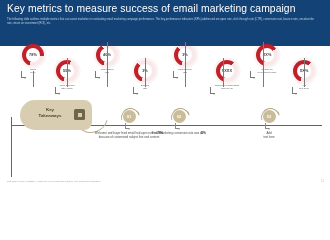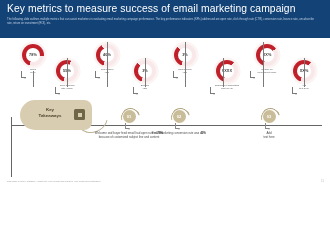--- a/index.html
+++ b/index.html
@@ -6,21 +6,21 @@
   body{
     width:330px;height:186px;overflow:hidden;
     background:#ffffff;
     font-family:"Liberation Sans", sans-serif;
     -webkit-font-smoothing:antialiased;
   }
   .slide{position:relative;width:330px;height:186px;background:#ffffff;overflow:hidden;}
 
   
   .header{
-    position:absolute;left:0;top:0;width:330px;height:38px;
+    position:absolute;left:0;top:0;width:330px;height:46px;
     background:#134276;
   }
   .header .title{
     position:absolute;left:7px;top:3px;
     font-size:10.3px;font-weight:400;color:#ffffff;
     letter-spacing:.1px;white-space:nowrap;
   }
   .header .subtitle{
     position:absolute;left:7px;top:18px;width:312px;
     font-size:2.6px;line-height:3.9px;color:#c9d6e6;

